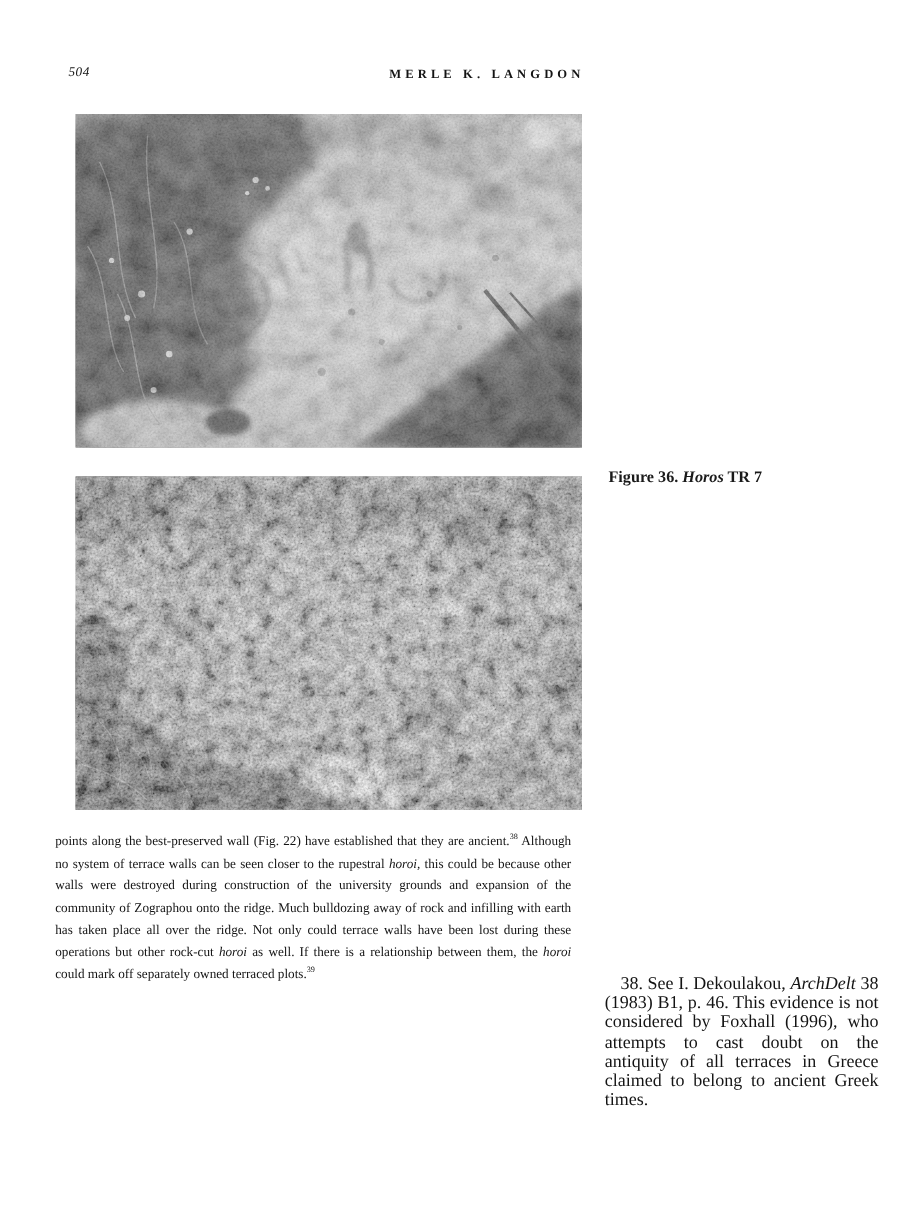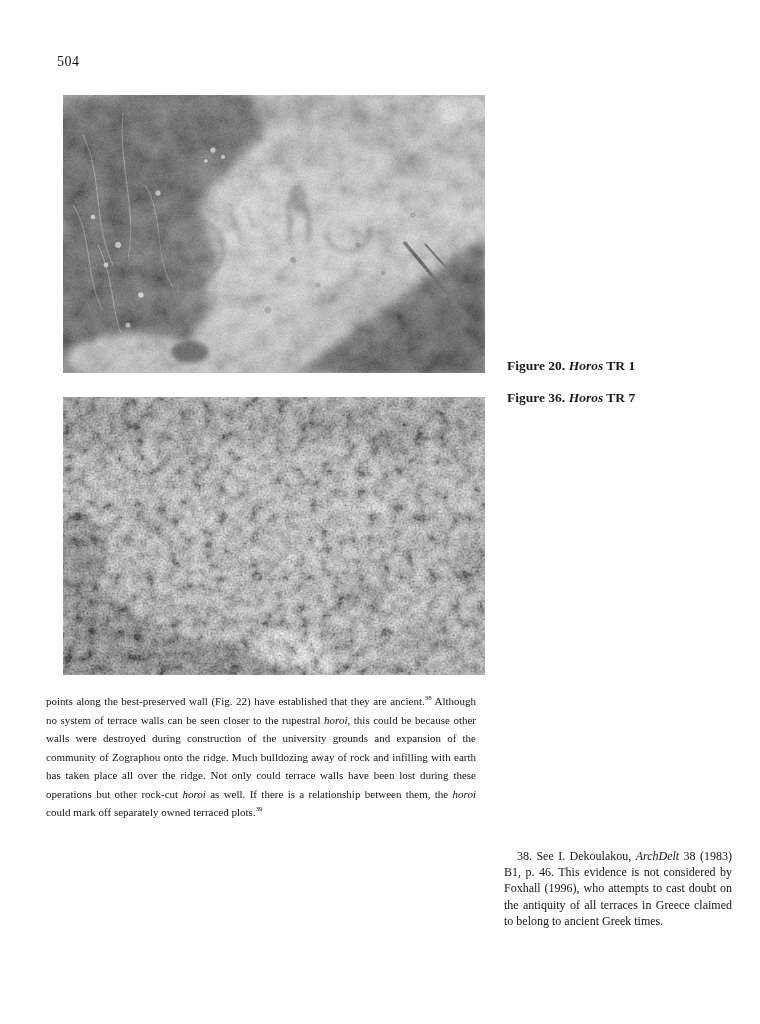--- a/index.html
+++ b/index.html
@@ -1,52 +1,53 @@
 <!DOCTYPE html>
 <html><head>
 <meta charset="utf-8">
 <style>
   html,body{margin:0;padding:0;background:#ffffff;}
   .page{
     position:relative;width:760px;height:1024px;background:#ffffff;
     font-family:"Liberation Serif","DejaVu Serif",serif;color:#141414;overflow:hidden;
   }
-  .pagenum{position:absolute;left:57px;top:54px;font-size:14px;letter-spacing:0.5px;}
+  .pagenum{position:absolute;left:57px;top:54px;font-size:11px;letter-spacing:0.5px;font-style:italic;}
   .runhead{
     position:absolute;left:57px;top:57px;width:430px;text-align:right;
     font-size:10.5px;font-weight:700;letter-spacing:3.4px;white-space:nowrap;
   }
   .photo{position:absolute;left:63px;width:422px;height:278px;background:#bdbdbd;}
   .photo svg{display:block;}
   #photo1{top:95px;}
   #photo2{top:397px;}
   .caption{
     position:absolute;left:507px;width:238px;font-size:13.5px;font-weight:700;
     line-height:17px;color:#1a1a1a;white-space:nowrap;
   }
   #caption1{top:357px;}
   #caption2{top:389px;}
   .bodytext{
     position:absolute;left:46px;top:692px;width:430px;
     font-size:11px;line-height:18.5px;text-align:justify;
   }
   .footnotes{
-    position:absolute;left:504px;top:848px;width:228px;
-    font-size:12px;line-height:16.2px;text-align:justify;
+    position:absolute;left:504px;top:812px;width:228px;
+    font-size:15px;line-height:16.2px;text-align:justify;
   }
   .footnotes p{margin:0;text-indent:13px;}
   .seg-italic{font-style:italic;}
   .seg-sup{font-size:0.62em;vertical-align:super;line-height:0;}
 </style>
 </head>
 <body>
 
 <div class="page">
 
   <div class="pagenum">504</div>
+  <div class="runhead">MERLE K. LANGDON</div>
 
   <div class="photo" id="photo1">
     <svg width="422" height="278" viewBox="0 0 422 278">
       <defs>
         <radialGradient id="g1" cx="52%" cy="46%" r="78%">
           <stop offset="0%" stop-color="#dedede"></stop>
           <stop offset="55%" stop-color="#c8c8c8"></stop>
           <stop offset="100%" stop-color="#a9a9a9"></stop>
         </radialGradient>
         <filter id="b2">
@@ -256,21 +257,20 @@
       </g>
 
       <circle cx="145" cy="115" r="42" fill="none" stroke="#5c5c5c" stroke-width="6" opacity="0.3" filter="url(#q5)"></circle>
       <circle cx="262" cy="140" r="48" fill="none" stroke="#606060" stroke-width="5" opacity="0.25" filter="url(#q5)"></circle>
 
       <rect x="0" y="0" width="422" height="278" filter="url(#p2c)" opacity="0.55"></rect>
       <rect x="0" y="0" width="422" height="278" filter="url(#p2f)" opacity="0.38"></rect>
     </svg>
   </div>
 
-  <div class="caption" id="caption1"><span>Figure 20. </span><span class="seg-italic">Horos</span><span> TR 1</span></div>
   <div class="caption" id="caption2"><span>Figure 36. </span><span class="seg-italic">Horos</span><span> TR 7</span></div>
 
   <div class="bodytext"><span>points along the best-preserved wall (Fig. 22) have established that they are ancient.</span><span class="seg-sup">38</span><span> Although no system of terrace walls can be seen closer to the rupestral </span><span class="seg-italic">horoi,</span><span> this could be because other walls were destroyed during construction of the university grounds and expansion of the community of Zographou onto the ridge. Much bulldozing away of rock and infilling with earth has taken place all over the ridge. Not only could terrace walls have been lost during these operations but other rock-cut </span><span class="seg-italic">horoi</span><span> as well. If there is a relationship between them, the </span><span class="seg-italic">horoi</span><span> could mark off separately owned terraced plots.</span><span class="seg-sup">39</span></div>
 
   <div class="footnotes">
     <p><span>38. See I. Dekoulakou, </span><span class="seg-italic">ArchDelt</span><span> 38 (1983) B1, p. 46. This evidence is not considered by Foxhall (1996), who attempts to cast doubt on the antiquity of all terraces in Greece claimed to belong to ancient Greek times.</span></p>
   </div>
 
 </div>
 

